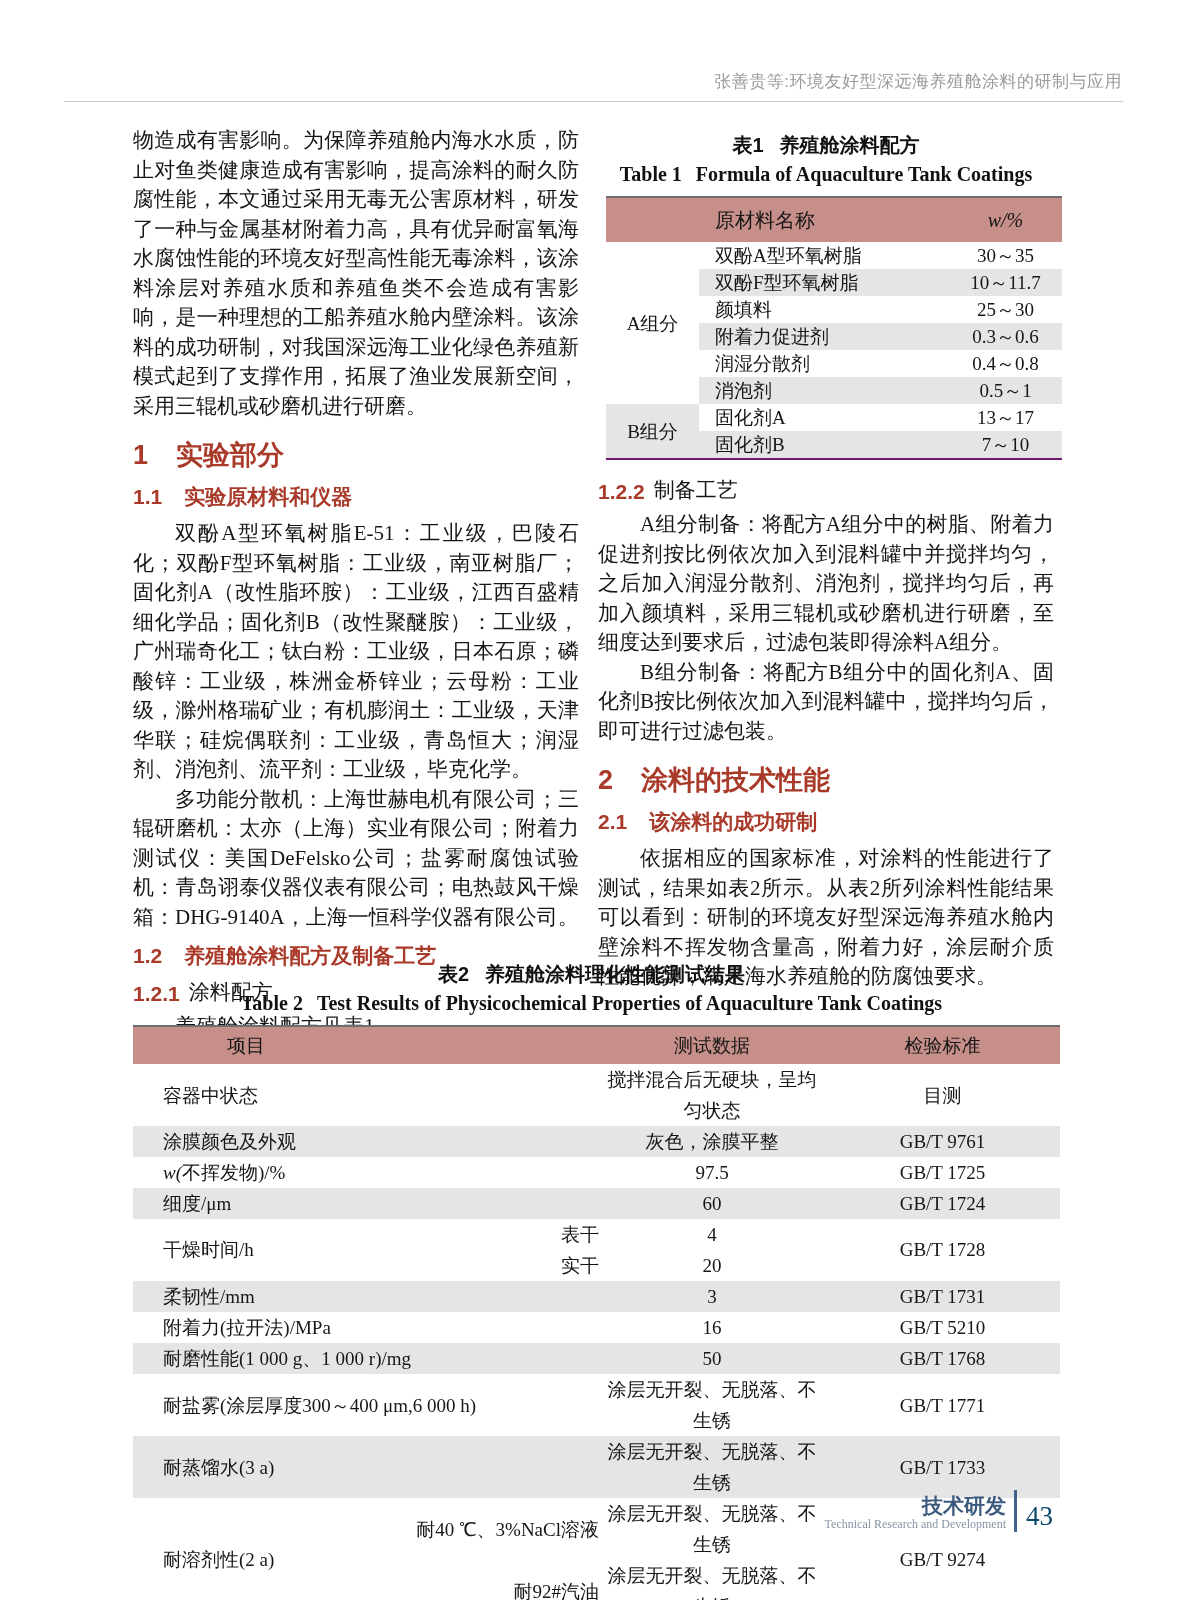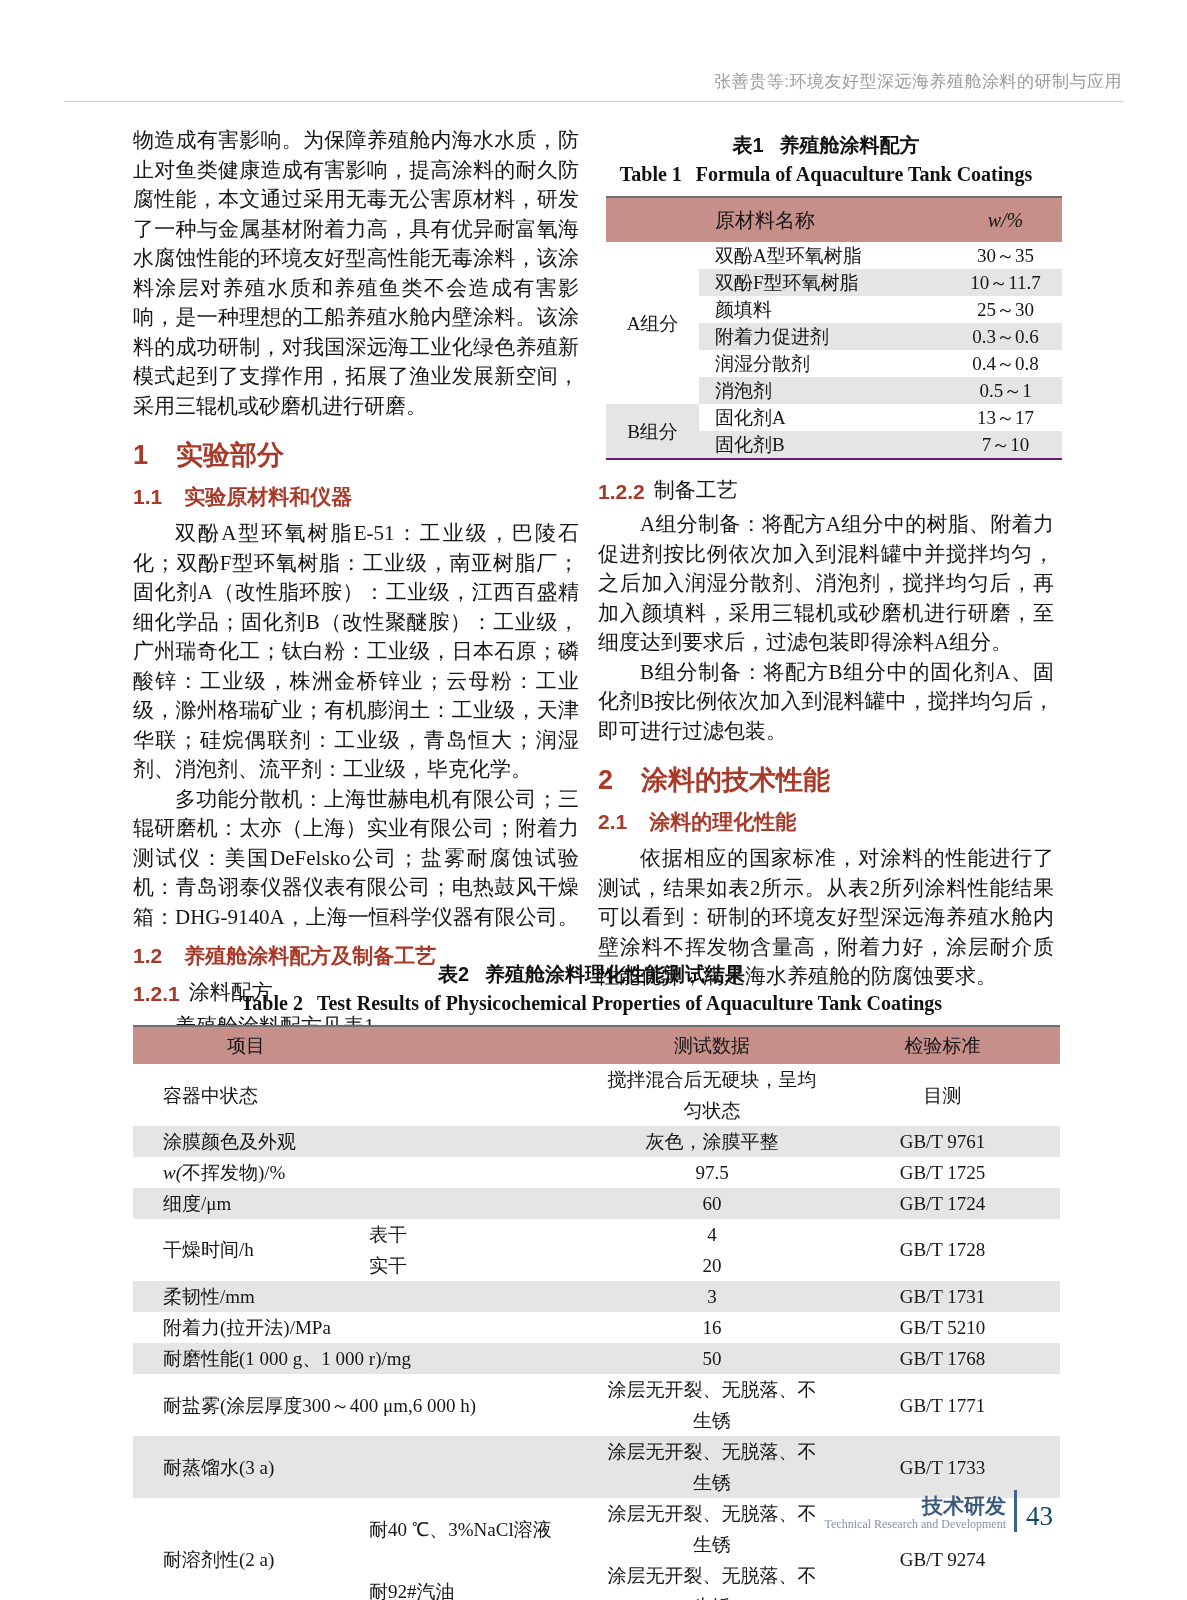--- a/index.html
+++ b/index.html
@@ -64,21 +64,21 @@
   .tbl1 .c-group { width:93px; text-align:center; }
   .tbl1 .c-item  { width:234px; text-align:left; padding-left:16px; }
   .tbl1 .c-val   { width:113px; text-align:center; }
 
   
   .tbl2-wrap { position:absolute; left:133px; top:957px; width:917px; }
   .tbl2 { width:917px; border-top:2px solid #6e6e6e; border-bottom:2px solid #8a8a8a; }
   .tbl2 td { height:31px; line-height:31px; }
   .tbl2 .hrow td { height:37px; line-height:37px; }
   .tbl2 .c-item { width:226px; text-align:left; padding-left:30px; }
-  .tbl2 .c-sub  { width:230px; text-align:left; padding-left:10px; }
+  .tbl2 .c-sub  { width:230px; text-align:right; padding-left:10px; }
   .tbl2 .c-data { width:226px; text-align:center; }
   .tbl2 .c-std  { width:235px; text-align:center; }
   .tbl2 .hrow .c-item { text-align:center; padding-left:0; }
   .tbl2 td.dbl { height:62px; line-height:28px; }
 
   .it-first { display:inline-block; }
   .it-first::first-letter { font-style:italic; }
 
   
   .footer { position:absolute; top:1490px; right:134px; display:flex; align-items:flex-end; }
@@ -189,21 +189,21 @@
     <p class="para indent">A组分制备：将配方A组分中的树脂、附着力促进剂按比例依次加入到混料罐中并搅拌均匀，之后加入润湿分散剂、消泡剂，搅拌均匀后，再加入颜填料，采用三辊机或砂磨机进行研磨，至细度达到要求后，过滤包装即得涂料A组分。</p>
     <p class="para indent">B组分制备：将配方B组分中的固化剂A、固化剂B按比例依次加入到混料罐中，搅拌均匀后，即可进行过滤包装。</p>
 
     <div class="h-sec">
       <span class="num">2</span>
       <span>涂料的技术性能</span>
     </div>
 
     <div class="h-sub">
       <span class="num">2.1</span>
-      <span>涂料的理化性能</span>
+      <span>该涂料的成功研制</span>
     </div>
 
     <p class="para indent">依据相应的国家标准，对涂料的性能进行了测试，结果如表2所示。从表2所列涂料性能结果可以看到：研制的环境友好型深远海养殖水舱内壁涂料不挥发物含量高，附着力好，涂层耐介质性能优异，满足海水养殖舱的防腐蚀要求。</p>
   </div>
 
   <div class="tbl2-wrap">
     <div class="tbl-caption-zh">
       <span class="cap-label">表2</span><span>养殖舱涂料理化性能测试结果</span>
     </div>
     <div class="tbl-caption-en">

